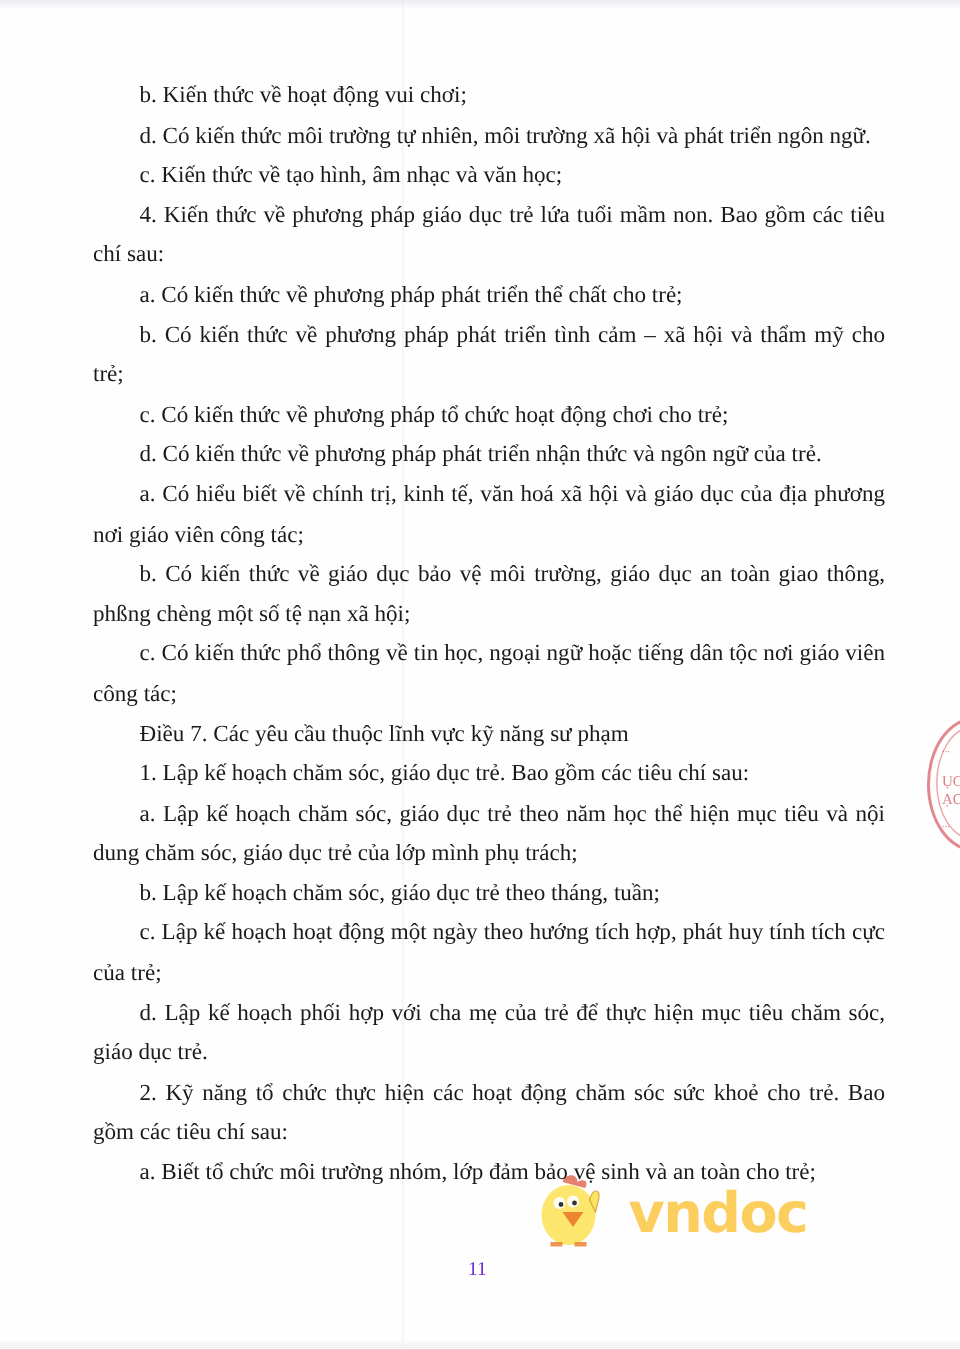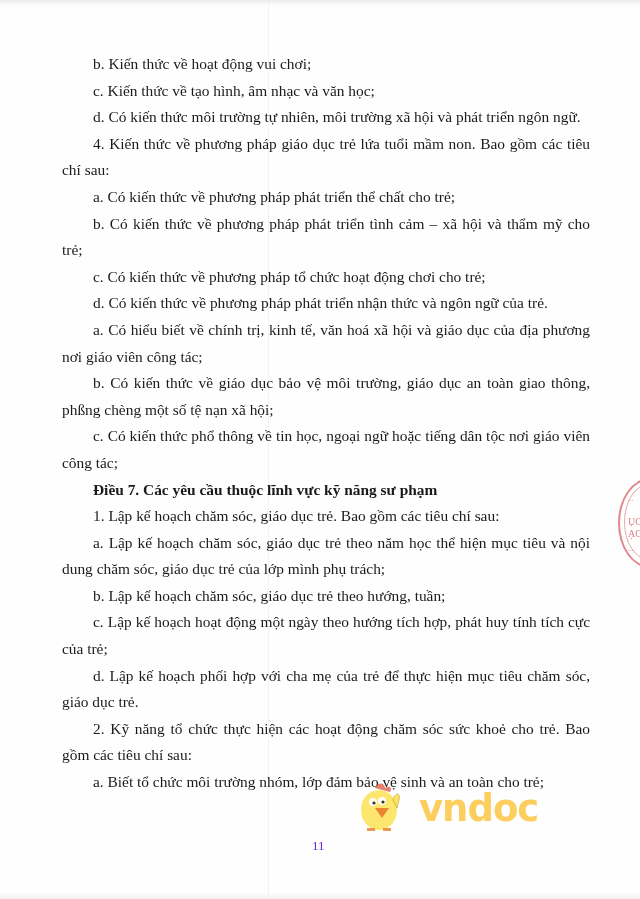--- a/index.html
+++ b/index.html
@@ -47,21 +47,21 @@
       width: 528px;
       font-size: 15.4px;
       line-height: 26.6px;
     }
     .p {
       margin: 0;
       text-align: justify;
       text-indent: 31px;
     }
     .p.bold {
-      font-weight: bold;
+      font-weight: normal;
     }
     .page-number {
       position: absolute;
       left: 312px;
       top: 838px;
       font-size: 13px;
       font-family: "Liberation Serif", serif;
       color: #6d28d9;
     }
     .stamp {
@@ -117,34 +117,34 @@
   </style>
 </head>
 <body>
 
 <div class="page">
   <div class="top-edge"></div>
   <div class="fold-line"></div>
 
   <div class="content">
     <p class="p">b. Kiến thức về hoạt động vui chơi;</p>
+    <p class="p">d. Có kiến thức môi trường tự nhiên, môi trường xã hội và phát triển ngôn ngữ.</p>
     <p class="p">c. Kiến thức về tạo hình, âm nhạc và văn học;</p>
-    <p class="p">d. Có kiến thức môi trường tự nhiên, môi trường xã hội và phát triển ngôn ngữ.</p>
     <p class="p">4. Kiến thức về phương pháp giáo dục trẻ lứa tuổi mầm non. Bao gồm các tiêu chí sau:</p>
     <p class="p">a. Có kiến thức về phương pháp phát triển thể chất cho trẻ;</p>
     <p class="p">b. Có kiến thức về phương pháp phát triển tình cảm – xã hội và thẩm mỹ cho trẻ;</p>
     <p class="p">c. Có kiến thức về phương pháp tổ chức hoạt động chơi cho trẻ;</p>
     <p class="p">d. Có kiến thức về phương pháp phát triển nhận thức và ngôn ngữ của trẻ.</p>
     <p class="p">a. Có hiểu biết về chính trị, kinh tế, văn hoá xã hội và giáo dục của địa phương nơi giáo viên công tác;</p>
     <p class="p">b. Có kiến thức về giáo dục bảo vệ môi trường, giáo dục an toàn giao thông, phßng chèng một số tệ nạn xã hội;</p>
     <p class="p">c. Có kiến thức phổ thông về tin học, ngoại ngữ hoặc tiếng dân tộc nơi giáo viên công tác;</p>
     <p class="p bold">Điều 7. Các yêu cầu thuộc lĩnh vực kỹ năng sư phạm</p>
     <p class="p">1. Lập kế hoạch chăm sóc, giáo dục trẻ. Bao gồm các tiêu chí sau:</p>
     <p class="p">a. Lập kế hoạch chăm sóc, giáo dục trẻ theo năm học thể hiện mục tiêu và nội dung chăm sóc, giáo dục trẻ của lớp mình phụ trách;</p>
-    <p class="p">b. Lập kế hoạch chăm sóc, giáo dục trẻ theo hướng, tuần;</p>
+    <p class="p">b. Lập kế hoạch chăm sóc, giáo dục trẻ theo tháng, tuần;</p>
     <p class="p">c. Lập kế hoạch hoạt động một ngày theo hướng tích hợp, phát huy tính tích cực của trẻ;</p>
     <p class="p">d. Lập kế hoạch phối hợp với cha mẹ của trẻ để thực hiện mục tiêu chăm sóc, giáo dục trẻ.</p>
     <p class="p">2. Kỹ năng tổ chức thực hiện các hoạt động chăm sóc sức khoẻ cho trẻ. Bao gồm các tiêu chí sau:</p>
     <p class="p">a. Biết tổ chức môi trường nhóm, lớp đảm bảo vệ sinh và an toàn cho trẻ;</p>
   </div>
 
   <div class="stamp">
     <div class="inner"></div>
     <span class="t1">...</span>
     <span class="t2">ỤC</span>

